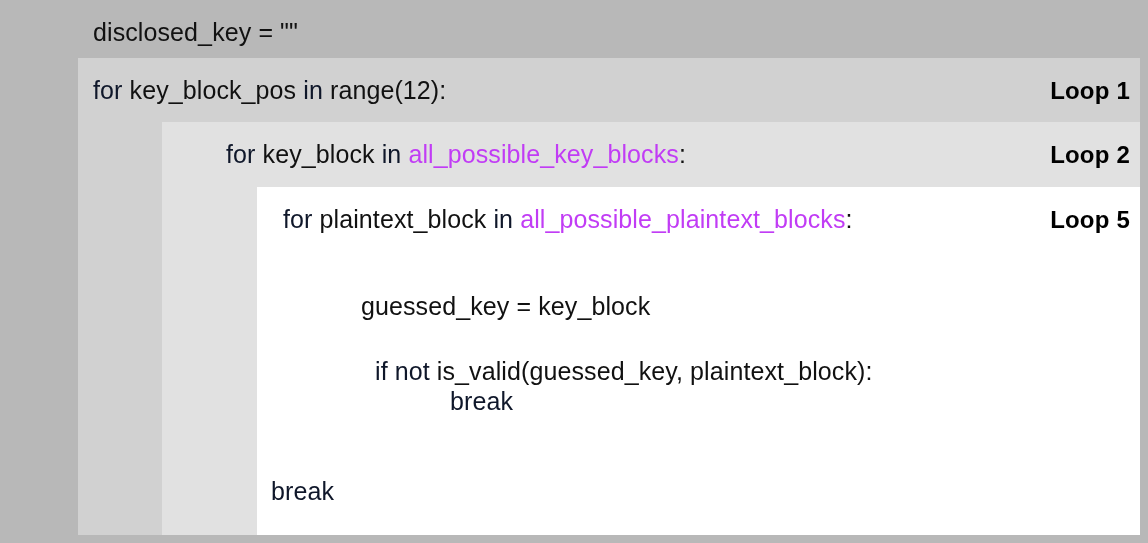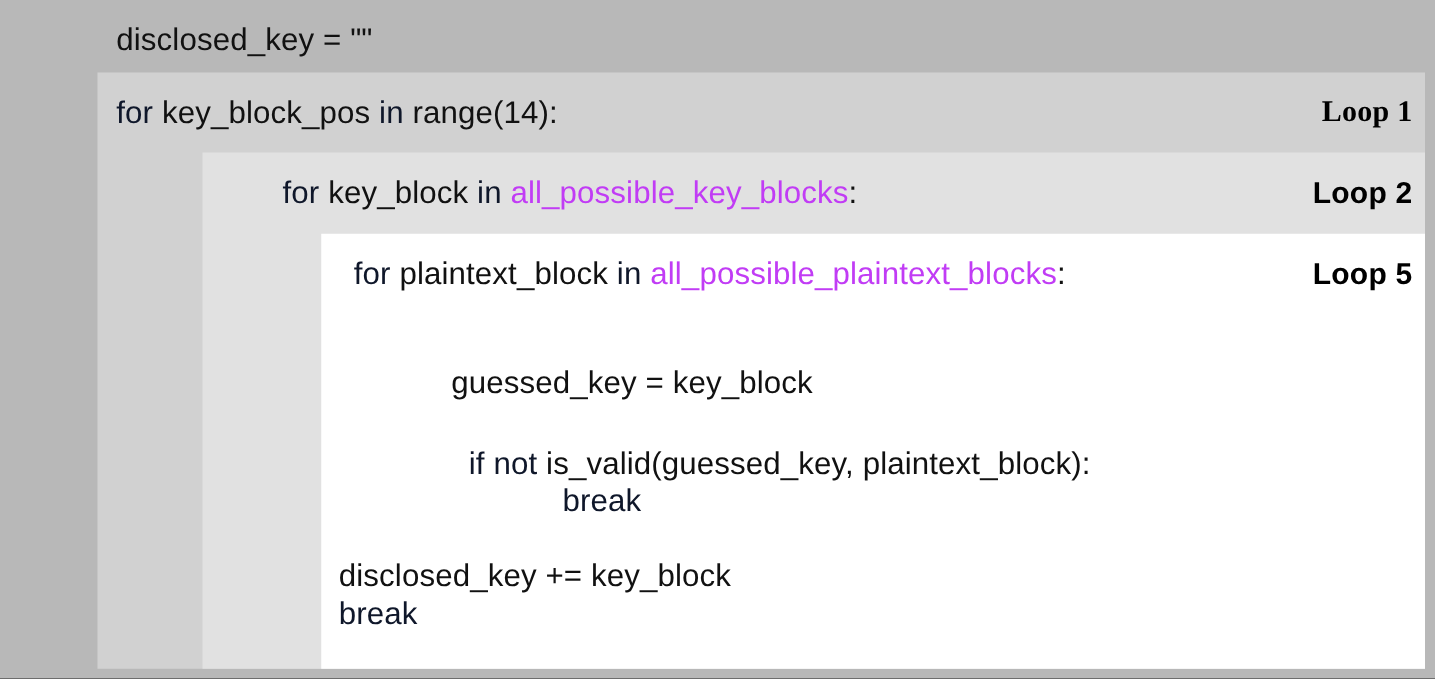--- a/index.html
+++ b/index.html
@@ -54,48 +54,47 @@
   
   .loop-label {
     position: absolute;
     right: 18px;
     font-weight: bold;
     font-size: 24px;
     color: #000;
     white-space: pre;
     letter-spacing: 0.2px;
   }
-  #loop-label-1 { top: 77px; font-family: Liberation Serif, serif;  }
+  #loop-label-1 { top: 77px;  }
   #loop-label-2 { top: 141px; }
   #loop-label-3 { top: 206px; }
 </style>
 </head>
 <body>
 
 <div class="screen">
 
   <div class="loop-box" id="loop-box-1"></div>
   <div class="loop-box" id="loop-box-2"></div>
   <div class="loop-box" id="loop-box-3"></div>
 
   <div class="code-line" id="line-disclosed-init"><span class="plain">disclosed_key = ""</span></div>
 
-  <div class="code-line" id="line-for-1"><span class="kw">for</span><span class="plain"> key_block_pos </span><span class="kw">in</span><span class="plain"> range(14):</span></div>
+  <div class="code-line" id="line-for-1"><span class="kw">for</span><span class="plain"> key_block_pos </span><span class="kw">in</span><span class="plain"> range(12):</span></div>
 
   <div class="code-line" id="line-for-2"><span class="kw">for</span><span class="plain"> key_block </span><span class="kw">in</span><span class="plain"> </span><span class="ident">all_possible_key_blocks</span><span class="plain">:</span></div>
 
   <div class="code-line" id="line-for-3"><span class="kw">for</span><span class="plain"> plaintext_block </span><span class="kw">in</span><span class="plain"> </span><span class="ident">all_possible_plaintext_blocks</span><span class="plain">:</span></div>
 
   <div class="code-line" id="line-guessed-key"><span class="plain">guessed_key = key_block</span></div>
 
   <div class="code-line" id="line-if-not"><span class="kw">if not</span><span class="plain"> is_valid(guessed_key, plaintext_block):</span></div>
 
   <div class="code-line" id="line-break-inner"><span class="kw">break</span></div>
 
-  <div class="code-line" id="line-disclosed-add"><span class="plain">disclosed_key += key_block</span></div>
 
   <div class="code-line" id="line-break-outer"><span class="kw">break</span></div>
 
   <div class="loop-label" id="loop-label-1">Loop 1</div>
   <div class="loop-label" id="loop-label-2">Loop 2</div>
   <div class="loop-label" id="loop-label-3">Loop 5</div>
 
 </div>
 
 </body></html>

